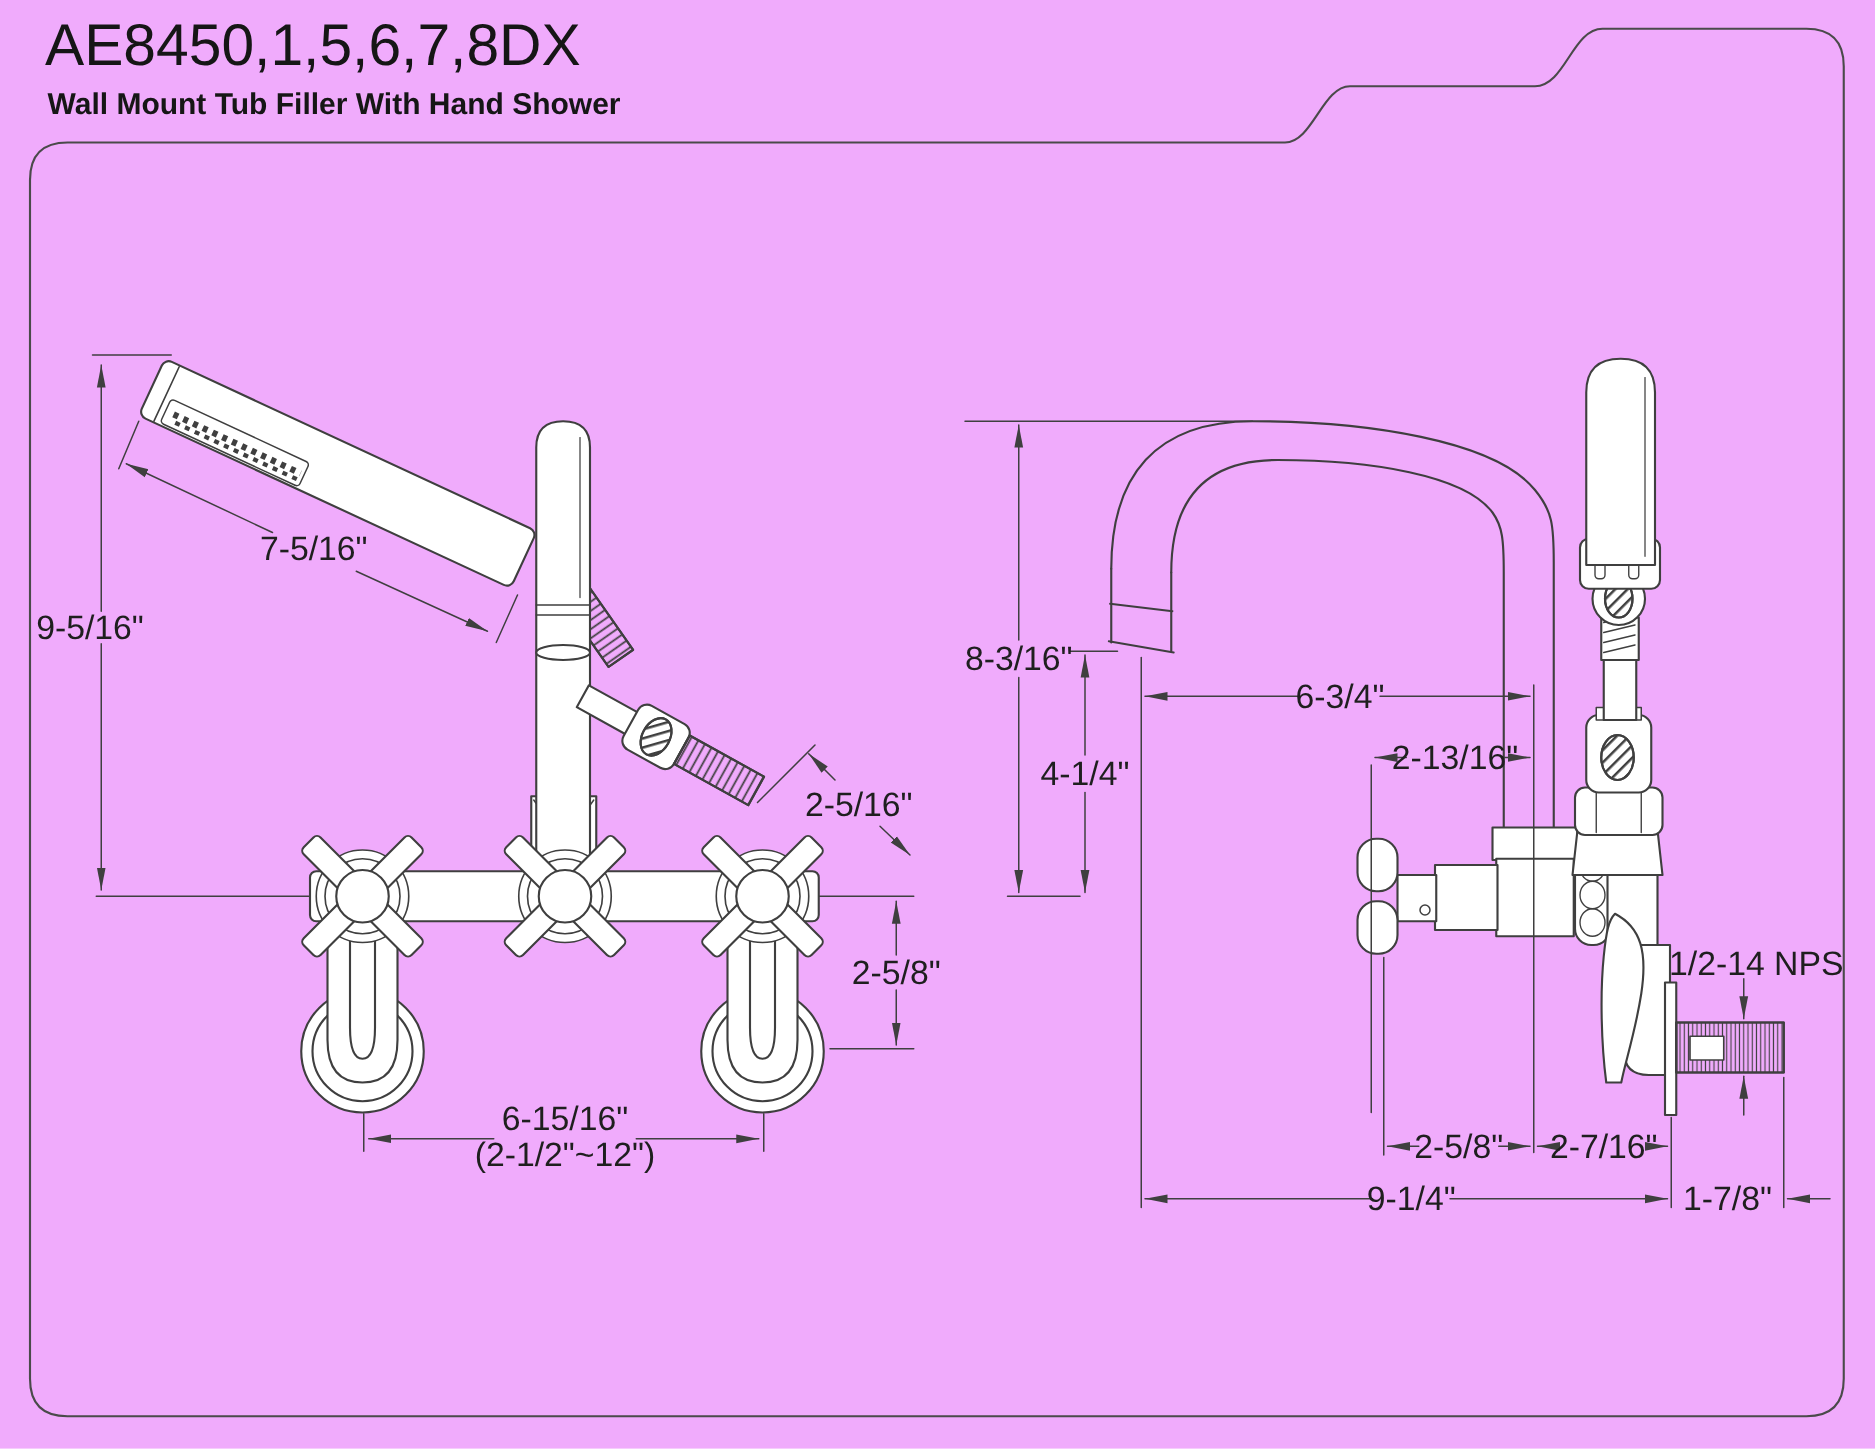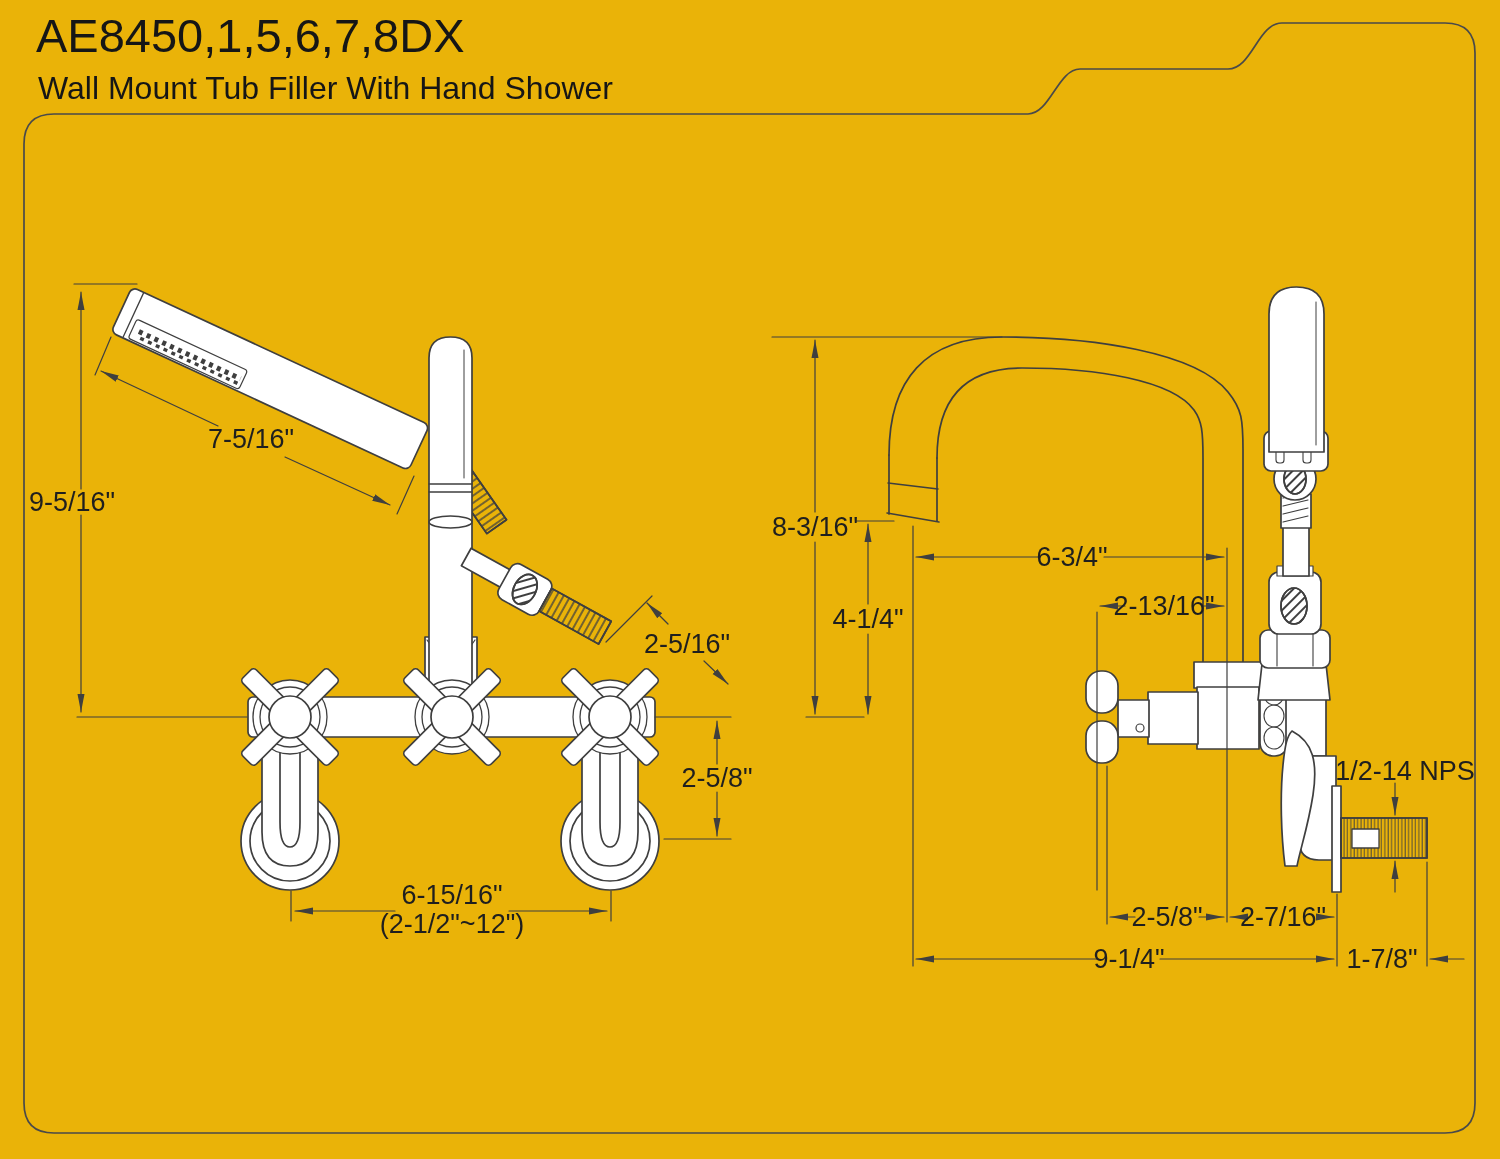--- a/index.html
+++ b/index.html
@@ -1,30 +1,30 @@
 <!DOCTYPE html>
 <html><head>
 <meta charset="utf-8">
 <style>
   html,body{margin:0;padding:0;background:#ffffff;}
   #sheet{
     position:relative;
     width:1500px;height:1159px;
-    background:#eab308;
+    background:#f0abfc;
     font-family:"Liberation Sans", sans-serif;
     overflow:hidden;
   }
   .title{
     position:absolute;left:36px;top:8px;
     font-size:47px;font-weight:500;color:#161616;letter-spacing:0px;
     white-space:nowrap;
   }
   .subtitle{
     position:absolute;left:38px;top:70px;
-    font-size:32px;font-weight:400;color:#161616;
+    font-size:24px;font-weight:700;color:#161616;
     white-space:nowrap;
   }
   .ref{
     position:absolute;right:52px;top:1085px;
     font-size:22px;color:#222;white-space:nowrap;
   }
   svg text{
     font-family:"Liberation Sans", sans-serif;
     fill:#1f1f1f;
   }

